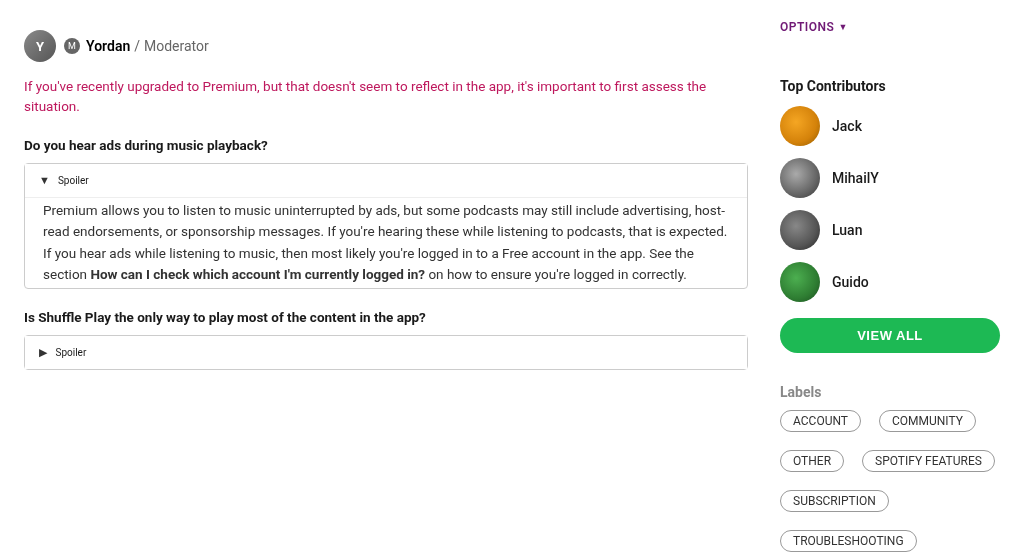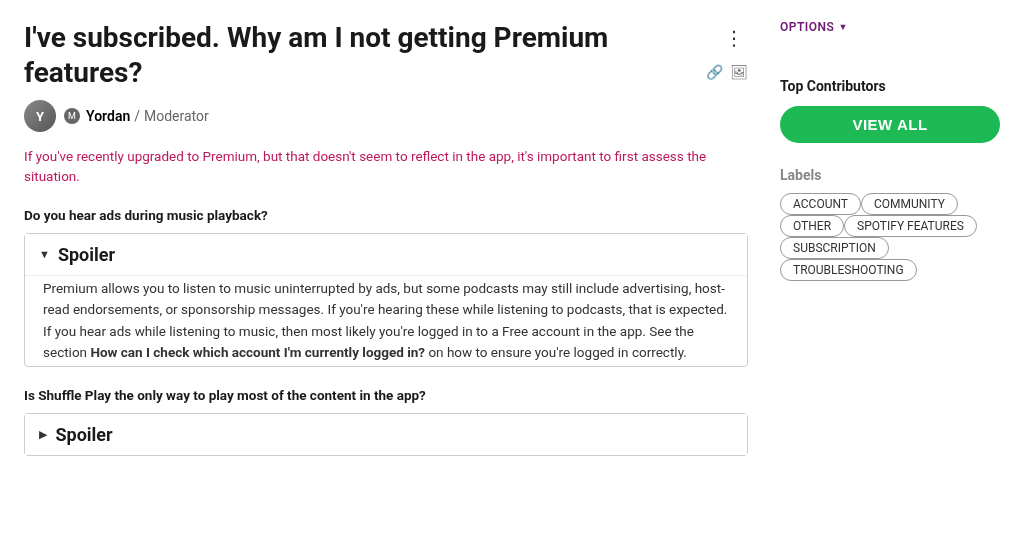--- a/index.html
+++ b/index.html
@@ -122,22 +122,22 @@
       align-items: center;
       gap: 8px;
       cursor: pointer;
       background: #fff;
     }
     .spoiler-arrow {
       font-size: 11px;
       color: #333;
     }
     .spoiler-label {
-      font-weight: 700;
-      font-size: 18px;
+      font-weight: 400;
+      font-size: 10px;
     }
     .spoiler-content {
       padding: 2px 18px;
       border-top: 1px solid #eee;
       font-size: 13.5px;
       line-height: 1.6;
       color: #333;
     }
     .spoiler-content strong {
       font-weight: 700;
@@ -205,66 +205,56 @@
     }
 
     .view-all-btn {
       display: block;
       width: 100%;
       background: #1db954;
       color: #fff;
       border: none;
       border-radius: 20px;
       padding: 10px 0;
-      font-size: 15px;
+      font-size: 13px;
       font-weight: 700;
       letter-spacing: 0.5px;
       cursor: pointer;
       text-align: center;
-      margin-bottom: 24px;
+      margin-bottom: 31px;
       text-transform: uppercase;
     }
 
     .labels-title {
       font-size: 14px;
       font-weight: 700;
       color: #888;
       margin-bottom: 10px;
     }
 
     .labels-grid {
       display: flex;
       flex-wrap: wrap;
-      gap: 0;
+      gap: 18px;
     }
     .label-tag {
       border: 1px solid #999;
       border-radius: 20px;
       padding: 3px 12px;
       font-size: 12px;
       color: #333;
       cursor: pointer;
     }
   </style>
 </head>
 <body>
 
 <div class="layout">
 
   <div class="main-content">
-    <div class="article-header">
-      <h1 class="article-title">I've subscribed. Why am I not getting Premium features?</h1>
-      <div style="display:flex; flex-direction:column; align-items:flex-end; gap:4px; padding-top:4px;">
-        <button class="more-options-btn">⋮</button>
-        <div class="title-icons">
-          <span class="title-icon">🔗</span>
-          <span class="title-icon">🖼</span>
-        </div>
-      </div>
-    </div>
 
     <div class="author-row">
       <div class="author-avatar-placeholder">Y</div>
       <div style="display:flex;align-items:center;gap:4px;">
         <span class="moderator-icon">M</span>
         <span class="author-name">Yordan</span>
         <span class="author-role"> / </span>
         <span class="author-role">Moderator</span>
       </div>
     </div>
@@ -294,20 +284,38 @@
 
       </div>
     </div>
   </div>
 
   <div class="sidebar">
     <a class="options-link">OPTIONS</a>
 
     <div class="sidebar-section-title">Top Contributors</div>
 
+    <div class="contributor-list">
+      <div class="contributor-item">
+        <div class="contributor-avatar avatar-jack"></div>
+        <span class="contributor-name">Jack</span>
+      </div>
+      <div class="contributor-item">
+        <div class="contributor-avatar avatar-mihaily"></div>
+        <span class="contributor-name">MihailY</span>
+      </div>
+      <div class="contributor-item">
+        <div class="contributor-avatar avatar-luan"></div>
+        <span class="contributor-name">Luan</span>
+      </div>
+      <div class="contributor-item">
+        <div class="contributor-avatar avatar-guido"></div>
+        <span class="contributor-name">Guido</span>
+      </div>
+    </div>
 
     <button class="view-all-btn">VIEW ALL</button>
 
     <div class="labels-title">Labels</div>
     <div class="labels-grid">
       <span class="label-tag">ACCOUNT</span>
       <span class="label-tag">COMMUNITY</span>
       <span class="label-tag">OTHER</span>
       <span class="label-tag">SPOTIFY FEATURES</span>
       <span class="label-tag">SUBSCRIPTION</span>

